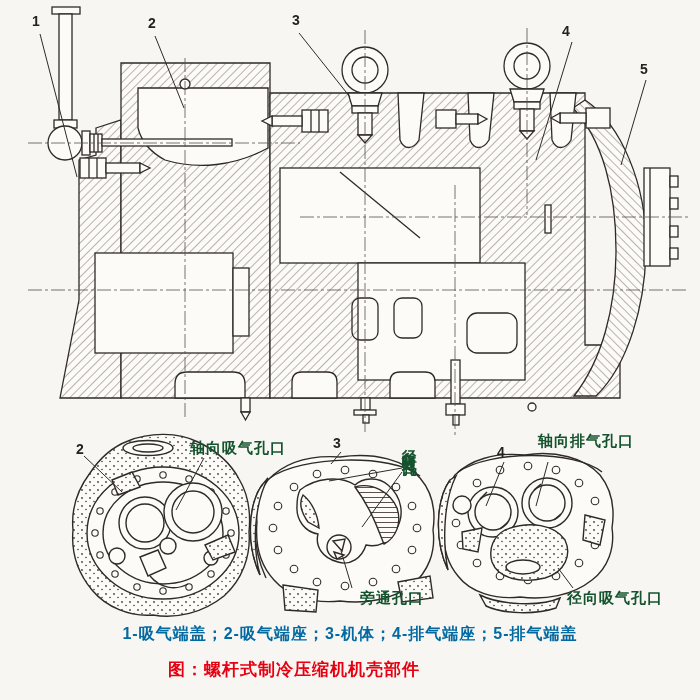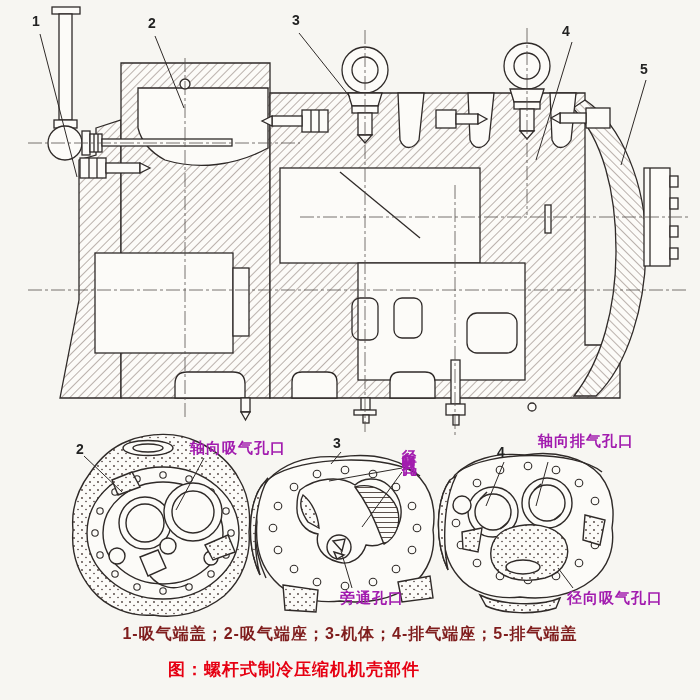--- a/index.html
+++ b/index.html
@@ -9,30 +9,30 @@
     font-family:"Liberation Sans","DejaVu Sans",sans-serif;
     color:#1c1c1c;
   }
   #fig{position:relative;width:700px;height:700px;}
   #art{position:absolute;left:0;top:0;}
   .pnum{
     position:absolute;font-size:14px;font-weight:700;color:#222;
     line-height:1;
   }
   .zhlab{
-    position:absolute;font-size:15px;font-weight:600;color:#a21caf;
+    position:absolute;font-size:15px;font-weight:600;color:#14532d;
     letter-spacing:1px;line-height:1.15;white-space:nowrap;
   }
   .zhlab.vert{
     writing-mode:vertical-rl;text-orientation:upright;
     letter-spacing:3px;white-space:normal;height:118px;
   }
   .legend{
     position:absolute;left:0;top:624px;width:700px;text-align:center;
-    font-size:16px;font-weight:700;color:#7f1d1d;letter-spacing:1px;
+    font-size:16px;font-weight:700;color:#0369a1;letter-spacing:1px;
   }
   .caption{
     position:absolute;left:0;top:658px;width:588px;text-align:center;
     font-size:17px;font-weight:700;color:#e60012;letter-spacing:1px;
   }
 </style>
 </head>
 <body>
 
 <div id="fig">
@@ -310,21 +310,21 @@
   <div class="pnum" style="left:148px;top:16px">2</div>
   <div class="pnum" style="left:292px;top:13px">3</div>
   <div class="pnum" style="left:562px;top:24px">4</div>
   <div class="pnum" style="left:640px;top:62px">5</div>
 
   <div class="pnum" style="left:76px;top:442px">2</div>
   <div class="zhlab" style="left:190px;top:439px">轴向吸气孔口</div>
 
   <div class="pnum" style="left:333px;top:436px">3</div>
   <div class="zhlab vert" style="left:401px;top:437px">径向吸气孔口</div>
-  <div class="zhlab" style="left:340px;top:589px">旁通孔口</div>
+  <div class="zhlab" style="left:360px;top:589px">旁通孔口</div>
 
   <div class="pnum" style="left:497px;top:445px">4</div>
   <div class="zhlab" style="left:538px;top:432px">轴向排气孔口</div>
   <div class="zhlab" style="left:567px;top:589px">径向吸气孔口</div>
 
   <div class="legend">1-吸气端盖；2-吸气端座；3-机体；4-排气端座；5-排气端盖</div>
   <div class="caption">图：螺杆式制冷压缩机机壳部件</div>
 </div>
 
 </body></html>

